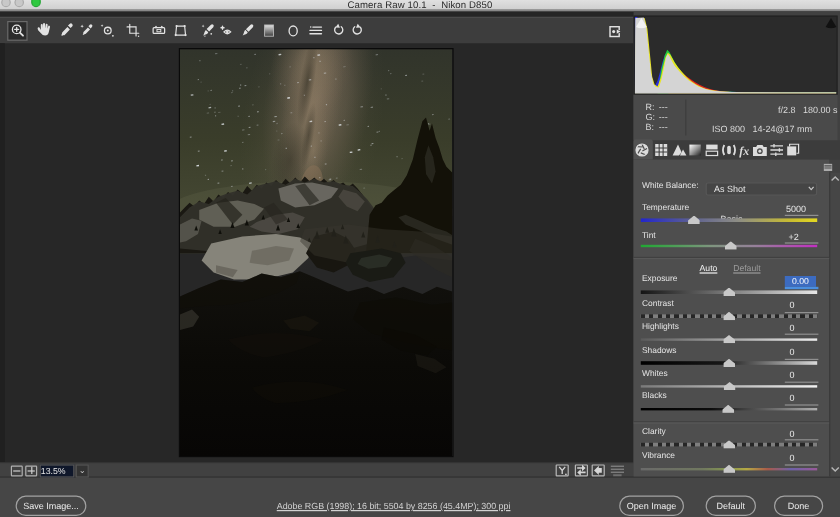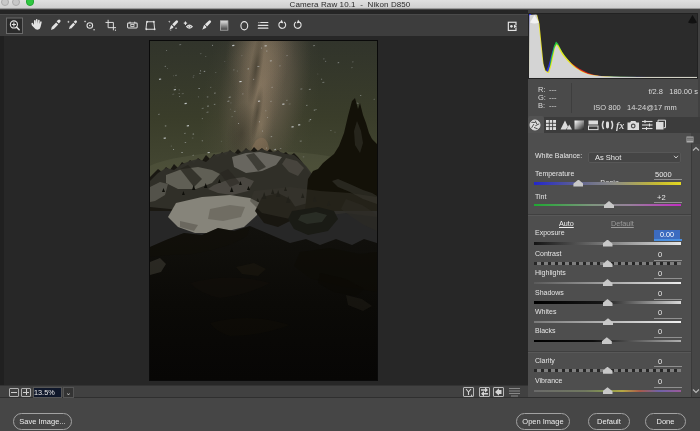--- a/index.html
+++ b/index.html
@@ -403,20 +403,21 @@
 <svg class="abs" style="left:508px;top:387px;" width="13" height="11" viewBox="0 0 13 11">
       <g stroke="#9a9a9a" stroke-width="0.8">
         <line x1="1" y1="1.5" x2="12" y2="1.5"></line>
         <line x1="1" y1="4" x2="12" y2="4"></line>
         <line x1="1" y1="6.5" x2="12" y2="6.5"></line>
         <line x1="3" y1="9" x2="10" y2="9" stroke-width="1.6" stroke="#6e6e6e"></line>
       </g>
     </svg>
 
 <div class="btn" style="left:13px;top:413px;width:59px;">Save Image...</div>
+<div class="abs" style="left:0px;top:411px;width:656px;text-align:center;"><span style="color:#d2d2d2;font-size:7.4px;text-decoration:underline;">Adobe RGB (1998); 16 bit; 5504 by 8256 (45.4MP); 300 ppi</span></div>
 <div class="btn" style="left:516px;top:413px;width:54px;">Open Image</div>
 <div class="btn" style="left:588px;top:413px;width:42px;">Default</div>
 <div class="btn" style="left:645px;top:413px;width:41px;">Done</div>
 
 <div class="abs" style="left:528px;top:13px;width:170px;height:66px;background:#2b2b2b;border:1px solid #222;"></div>
 <svg class="abs" style="left:529px;top:14px;" width="168" height="64" viewBox="0 0 168 64">
 <path d="M0 64 L0 0 2 0 5 10 8 34 11 50 13 56 15 58 17 57 19 53 21 46 23 38 25 32 26.5 30 28 31.5 30 35 32 38 34 41 37 45 40 48 44 52 48 55 52 57.5 56 59 60 60.2 66 61.3 75 62.2 90 62.8 120 63 168 63.1 168 64 Z" fill="#2b30e0"></path>
 <path d="M19 64 L22 44 25 32 27 27.5 29 29.5 31 33.5 33 37.5 36 42 39 46 43 50.5 47 53.7 52 56.7 58 59.3 64 60.9 72 62 85 62.7 110 63 168 63.1 168 64 Z" fill="#23c93f"></path>
 <path d="M28 64 L32 50 35 46 38 46 42 48.8 46 51.7 50 54.4 54 56.6 58 58.5 62 60 66 61.1 72 62 82 62.9 95 63.2 130 63.45 168 63.5 168 64 Z" fill="#e02222"></path>
 <path d="M0 64 L0.8 2 8.2 1 10.5 10 12.5 30 14.5 50 16.5 56.5 19 58 21.5 51 23.5 42 25.5 34 27.5 30 29.5 31.5 31.5 35 33.5 38.5 36 42 39 45.5 43 50 47 53.5 51 56.3 55 58.3 59 59.9 64 61.1 72 62.2 85 62.8 110 63.05 168 63.15 168 64 Z" fill="#e8e424"></path>
@@ -533,21 +534,21 @@
 <div class="ul abs" style="top:179.2px;"></div>
 <div class="track abs" style="top:182px;background:linear-gradient(90deg,#2226cc 0,#5f6290 30%,#8d8d85 55%,#c8bc30 85%,#e3d821 100%);"></div>
 <div class="thumb abs" style="left:573.4px;top:179.6px;"></div>
 <div class="lbl abs" style="left:535px;top:192.5px;">Tint</div>
 <div class="val abs" style="left:657px;top:192.5px;">+2</div>
 <div class="ul abs" style="top:201.8px;"></div>
 <div class="track abs" style="top:203.5px;background:linear-gradient(90deg,#1fa832,#7f957f 40%,#96809a 65%,#c32ec3 100%);"></div>
 <div class="thumb abs" style="left:604px;top:201.1px;"></div>
 <div class="abs" style="left:528px;top:214px;width:163px;height:1px;background:#404040;"></div>
 <div class="abs" style="left:528px;top:215px;width:163px;height:1px;background:#585858;"></div>
-<div class="abs" style="left:559px;top:218.8px;color:#f0f0f0;font-size:7.2px;text-decoration:underline;">Auto</div>
+<div class="abs" style="left:583px;top:218.8px;color:#f0f0f0;font-size:7.2px;text-decoration:underline;">Auto</div>
 <div class="abs" style="left:611px;top:218.8px;color:#9b9b9b;font-size:7.2px;text-decoration:underline;">Default</div>
 <div class="lbl abs" style="left:535px;top:229.2px;">Exposure</div>
 <div class="abs" style="left:654px;top:229.5px;width:26px;height:9.5px;background:#3c6bc0;color:#fff;font-size:7.2px;text-align:center;line-height:9.5px;">0.00</div>
 <div class="abs" style="left:654px;top:239.4px;width:27.5px;height:1.6px;background:#4a8fe0;"></div>
 <div class="track abs" style="top:242.0px;background:linear-gradient(90deg,#141414,#e6e6e6);"></div>
 <div class="thumb abs" style="left:602.5px;top:239.6px;"></div>
 <div class="lbl abs" style="left:535px;top:250.2px;">Contrast</div>
 <div class="val abs" style="left:658px;top:250.2px;">0</div>
 <div class="ul abs" style="top:259.7px;"></div>
 <div class="track abs" style="top:262.3px;background:repeating-linear-gradient(90deg,#262626 0 3.5px,#7e7e7e 3.5px 7px);"></div>

